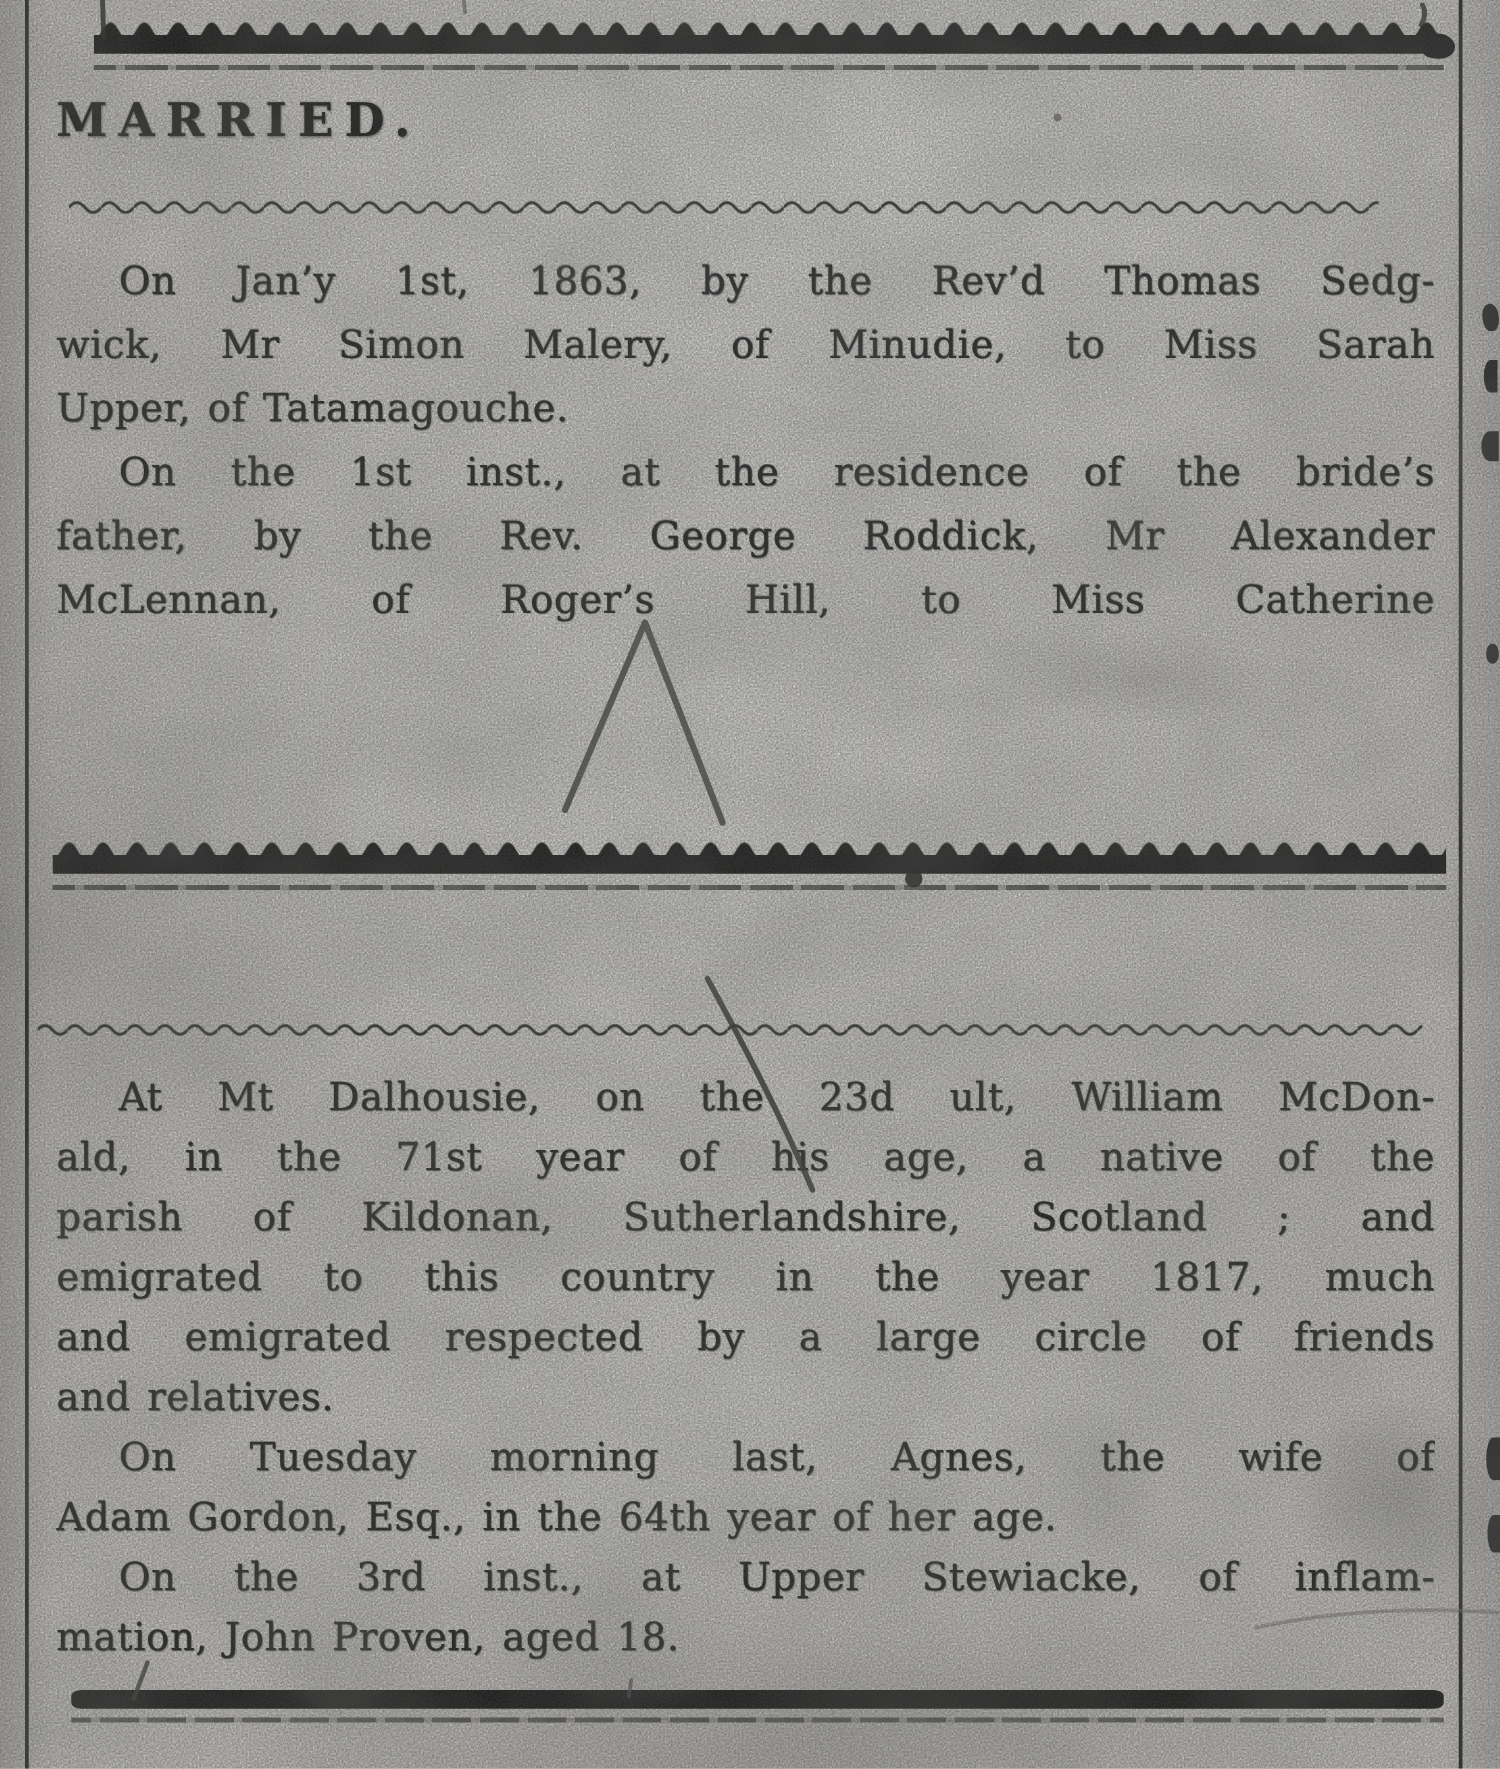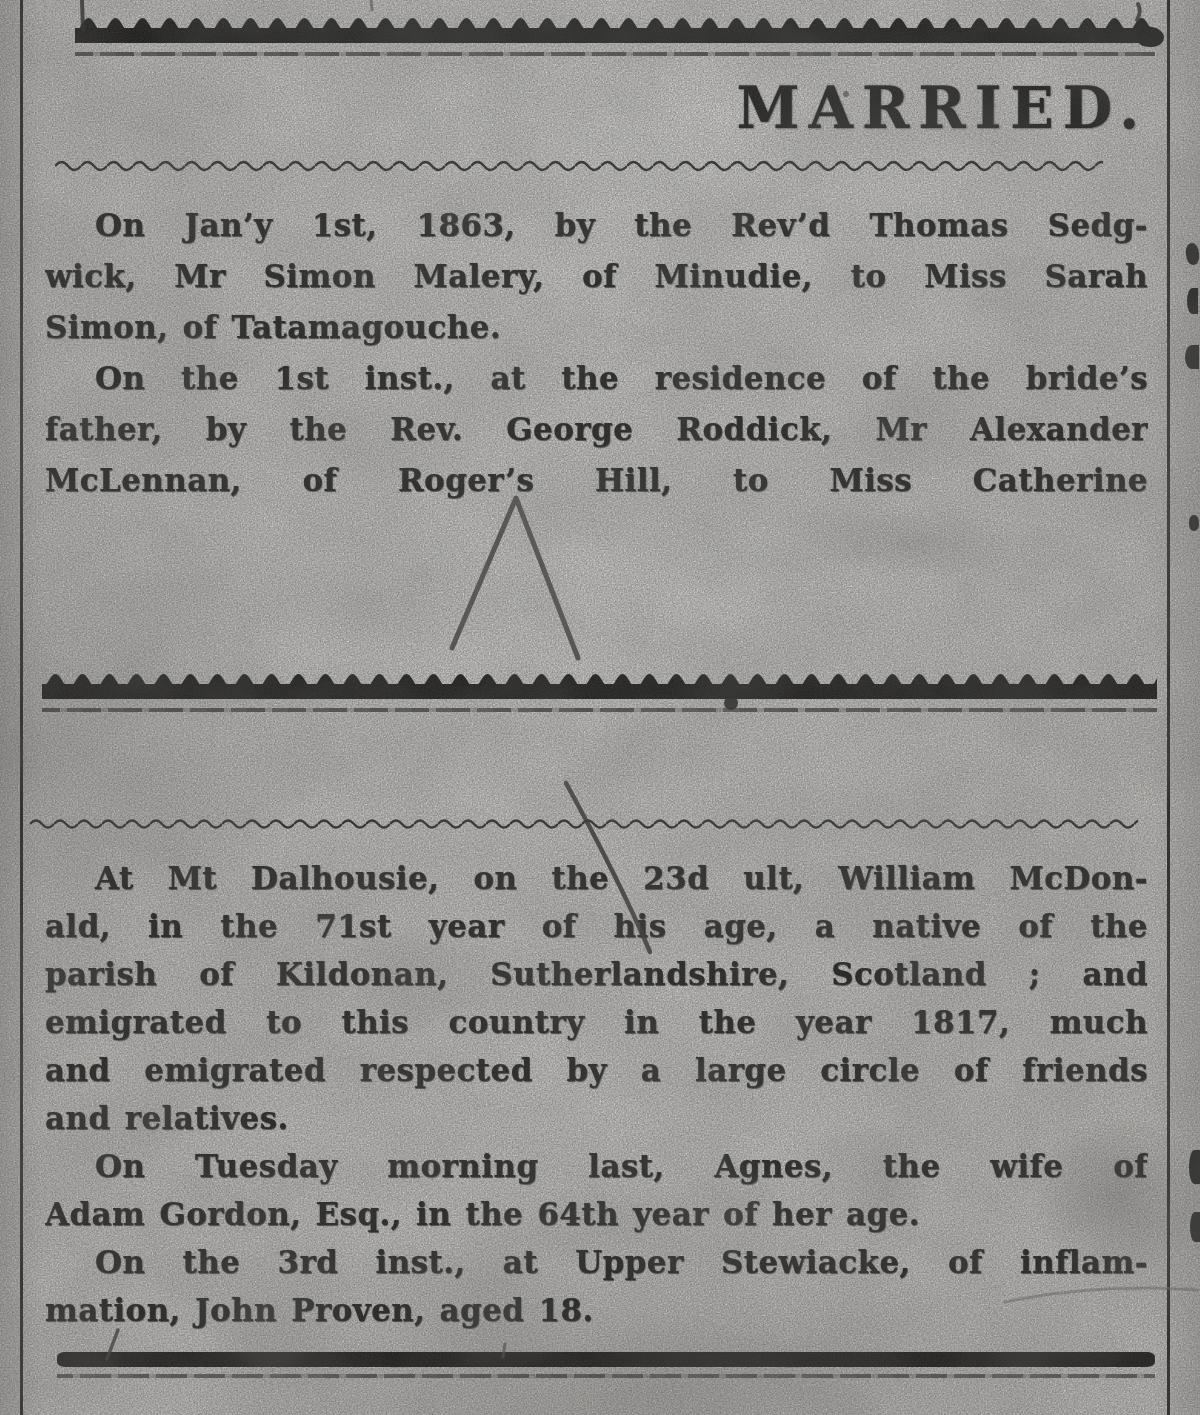--- a/index.html
+++ b/index.html
@@ -26,25 +26,25 @@
   .sawtooth{position:absolute;height:46px;}
   .sawtooth svg{display:block;width:100%;height:34px;}
   .thinline{height:4px;margin-top:4px;opacity:.85;
     background:repeating-linear-gradient(90deg,#3a3a39 0 18px,rgba(58,58,57,.35) 18px 25px,#4a4a48 25px 41px);}
   .endblob{position:absolute;right:-9px;top:13px;width:26px;height:20px;background:#121212;
     border-radius:45% 70% 70% 45%;transform:rotate(6deg);}
   
   .wavy{position:absolute;height:18px;}
   .wavy svg{display:block;width:100%;height:18px;}
   
-  .heading{position:absolute;left:45px;width:1103px;text-align:right;
-    font-weight:bold;font-size:57px;letter-spacing:9px;color:#181817;
+  .heading{position:absolute;left:45px;width:1103px;text-align:left;
+    font-weight:bold;font-size:37px;letter-spacing:9px;color:#181817;
     text-shadow:0 0 1.4px rgba(15,15,15,.8), 1px 1px 1.6px rgba(25,25,25,.35);}
   
-  .textblock{position:absolute;left:45px;width:1103px;font-weight:700;font-size:31px;
+  .textblock{position:absolute;left:45px;width:1103px;font-weight:400;font-size:31px;
     word-spacing:3px;letter-spacing:.4px;color:#1c1c1b;
     text-shadow:0.6px 0.6px 1px rgba(18,18,18,.72), -0.3px -0.3px 0.8px rgba(18,18,18,.38);}
   .sec-married .tline{height:51px;line-height:51px;}
   .sec-died .tline{height:48px;line-height:48px;}
   .tline{text-align:justify;overflow:hidden;}
   .tline::after{content:"";display:inline-block;width:100%;height:0;vertical-align:top;}
   .tline.first{text-indent:50px;}
   .tline.last{text-align:left;}
   .tline.last::after{content:none;}
   
@@ -101,21 +101,21 @@
           <path d="M0,10 Q6.5,2 13,10 Q19.5,18 26,10" fill="none" stroke="#2b2b2a" stroke-width="2.3"></path>
         </pattern>
       </defs>
       <rect width="100%" height="18" fill="url(#wave1)"></rect>
     </svg>
   </div>
 
   <div class="textblock sec-married" style="top:200px;">
     <div class="tline first">On Jan’y 1st, 1863, by the Rev’d Thomas Sedg-</div>
     <div class="tline">wick, Mr Simon Malery, of Minudie, to Miss Sarah</div>
-    <div class="tline last">Simon, of Tatamagouche.</div>
+    <div class="tline last">Upper, of Tatamagouche.</div>
     <div class="tline first">On the 1st inst., at the residence of the bride’s</div>
     <div class="tline">father, by the Rev. George Roddick, Mr Alexander</div>
     <div class="tline">McLennan, of Roger’s Hill, to Miss Catherine</div>
   </div>
 
   <div class="sawtooth" style="left:42px;top:670px;width:1115px;">
     <svg preserveAspectRatio="none" aria-hidden="true">
       <defs>
         <pattern id="teeth2" width="27" height="34" patternUnits="userSpaceOnUse">
           <path d="M0,18 C6,16 8,4 13.5,4 C19,4 21,16 27,18 Z" fill="#141413"></path>

